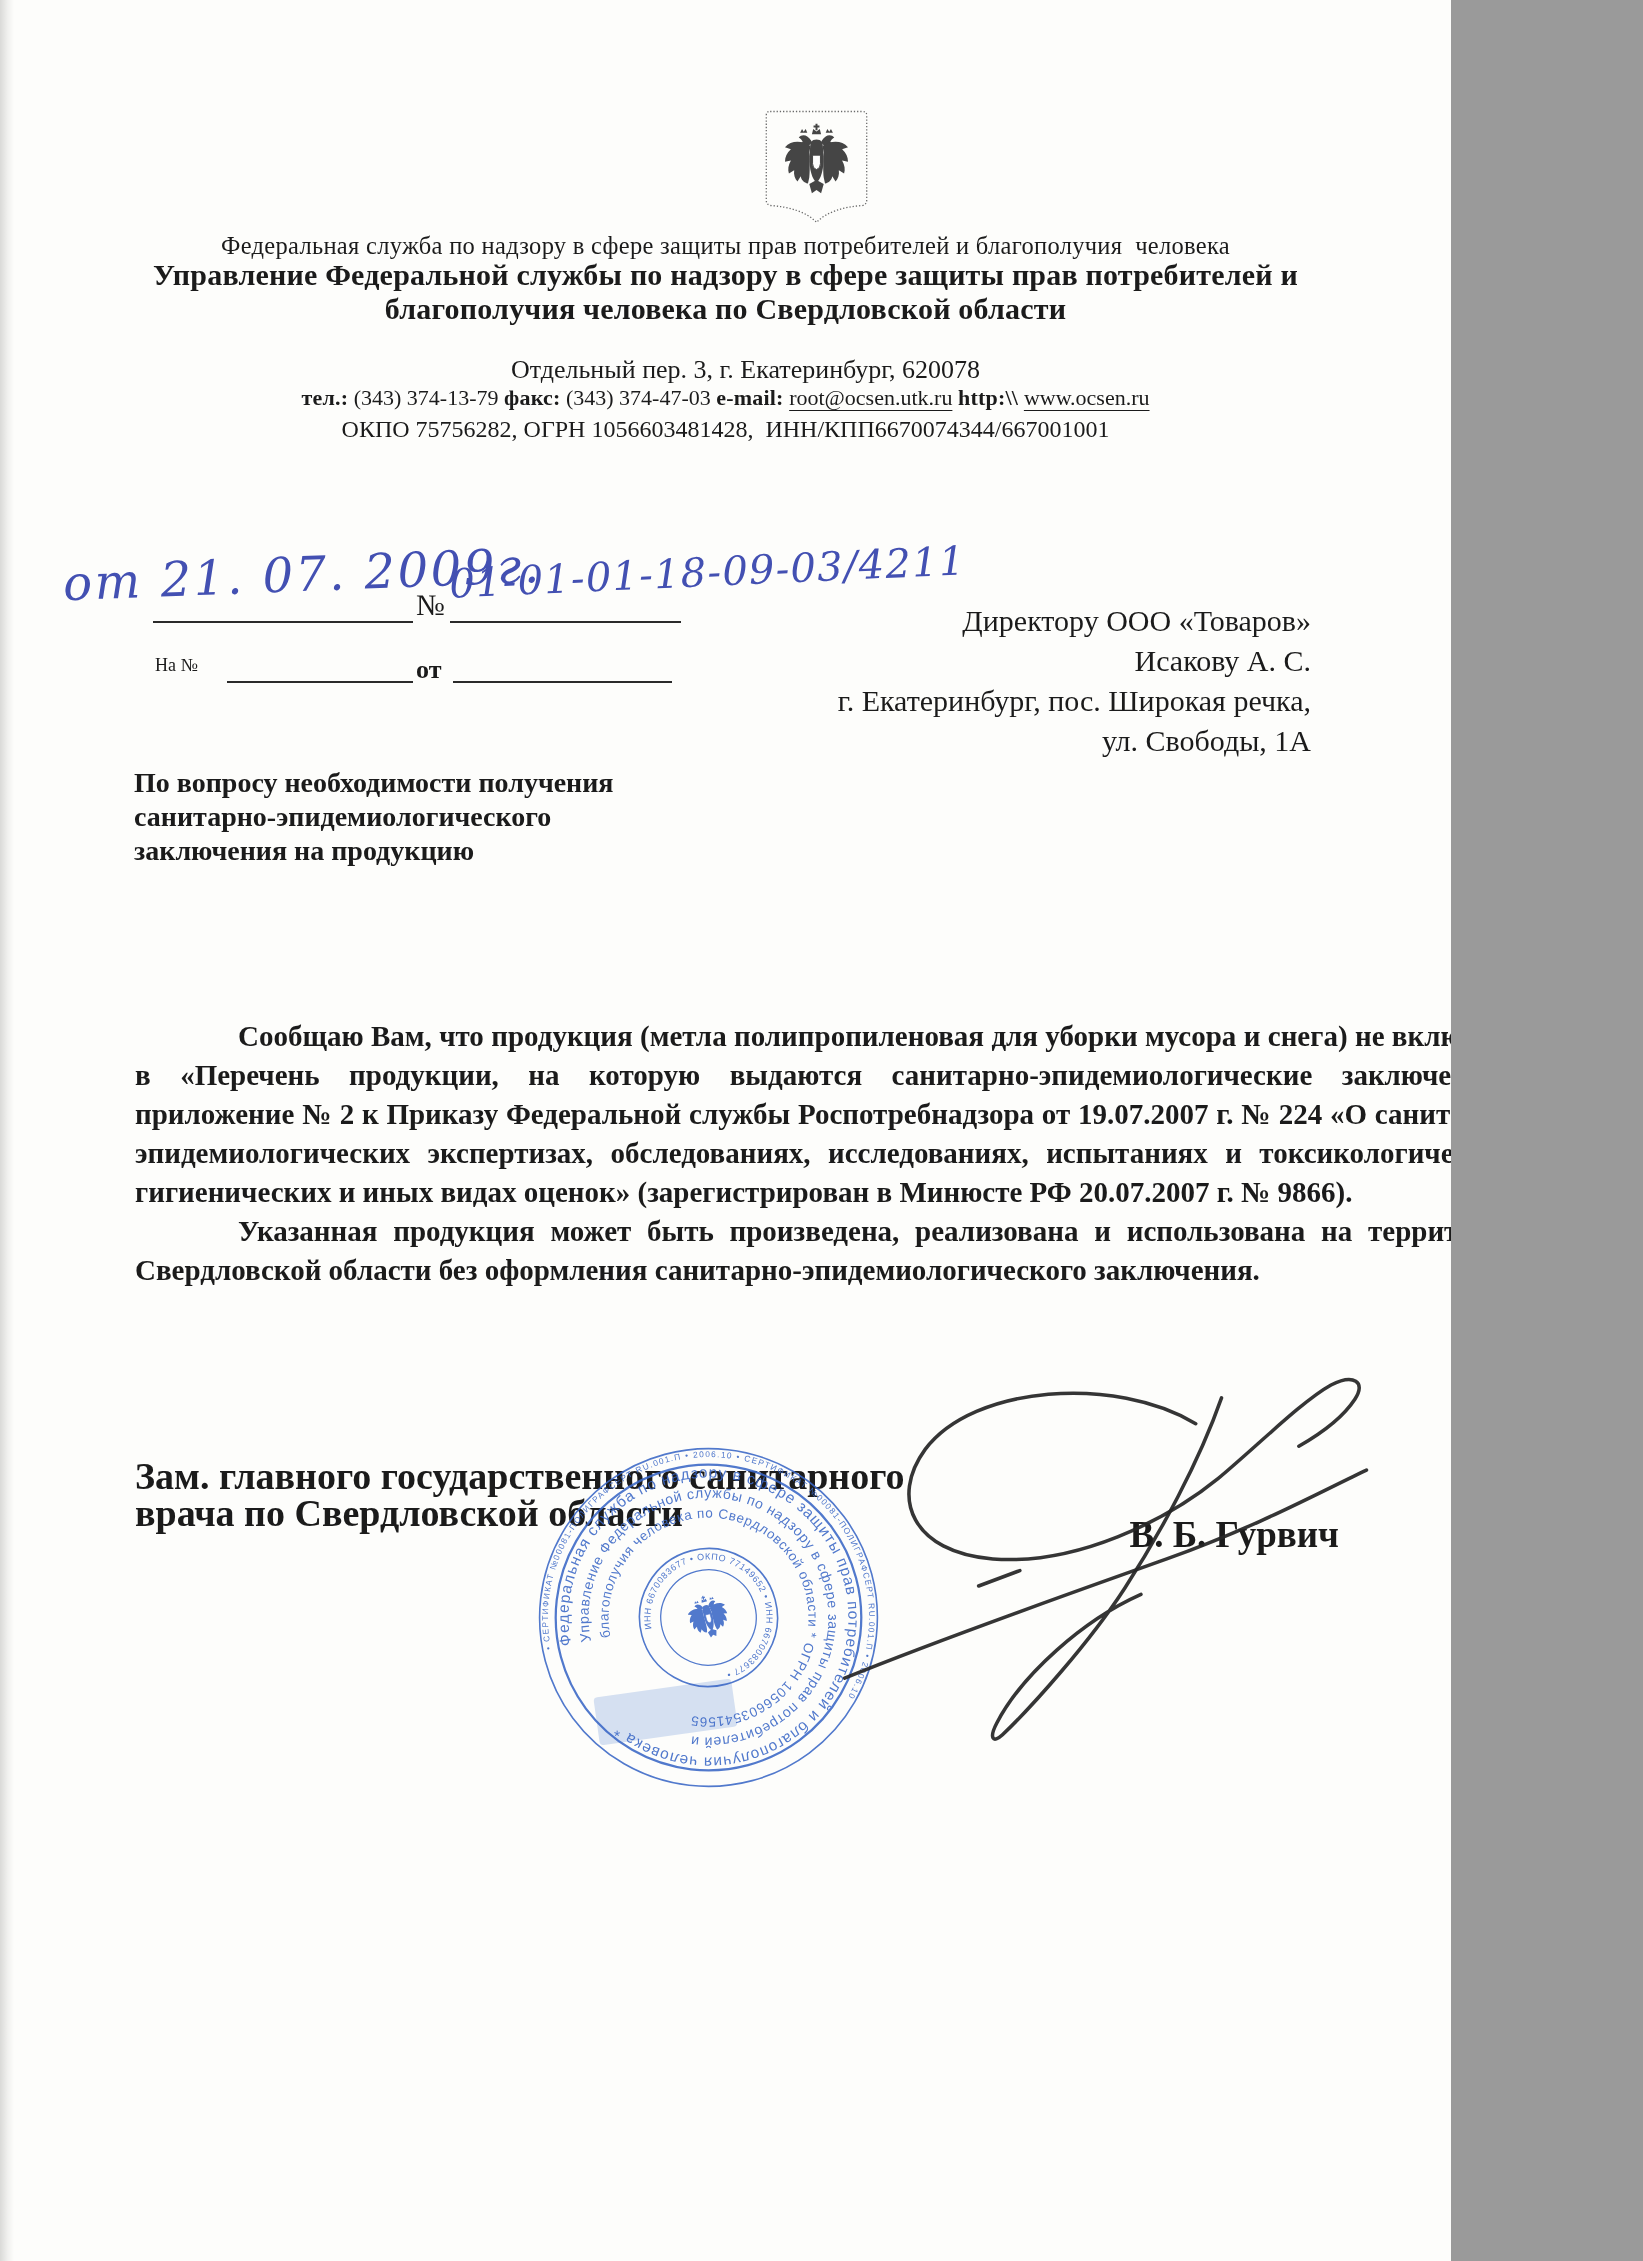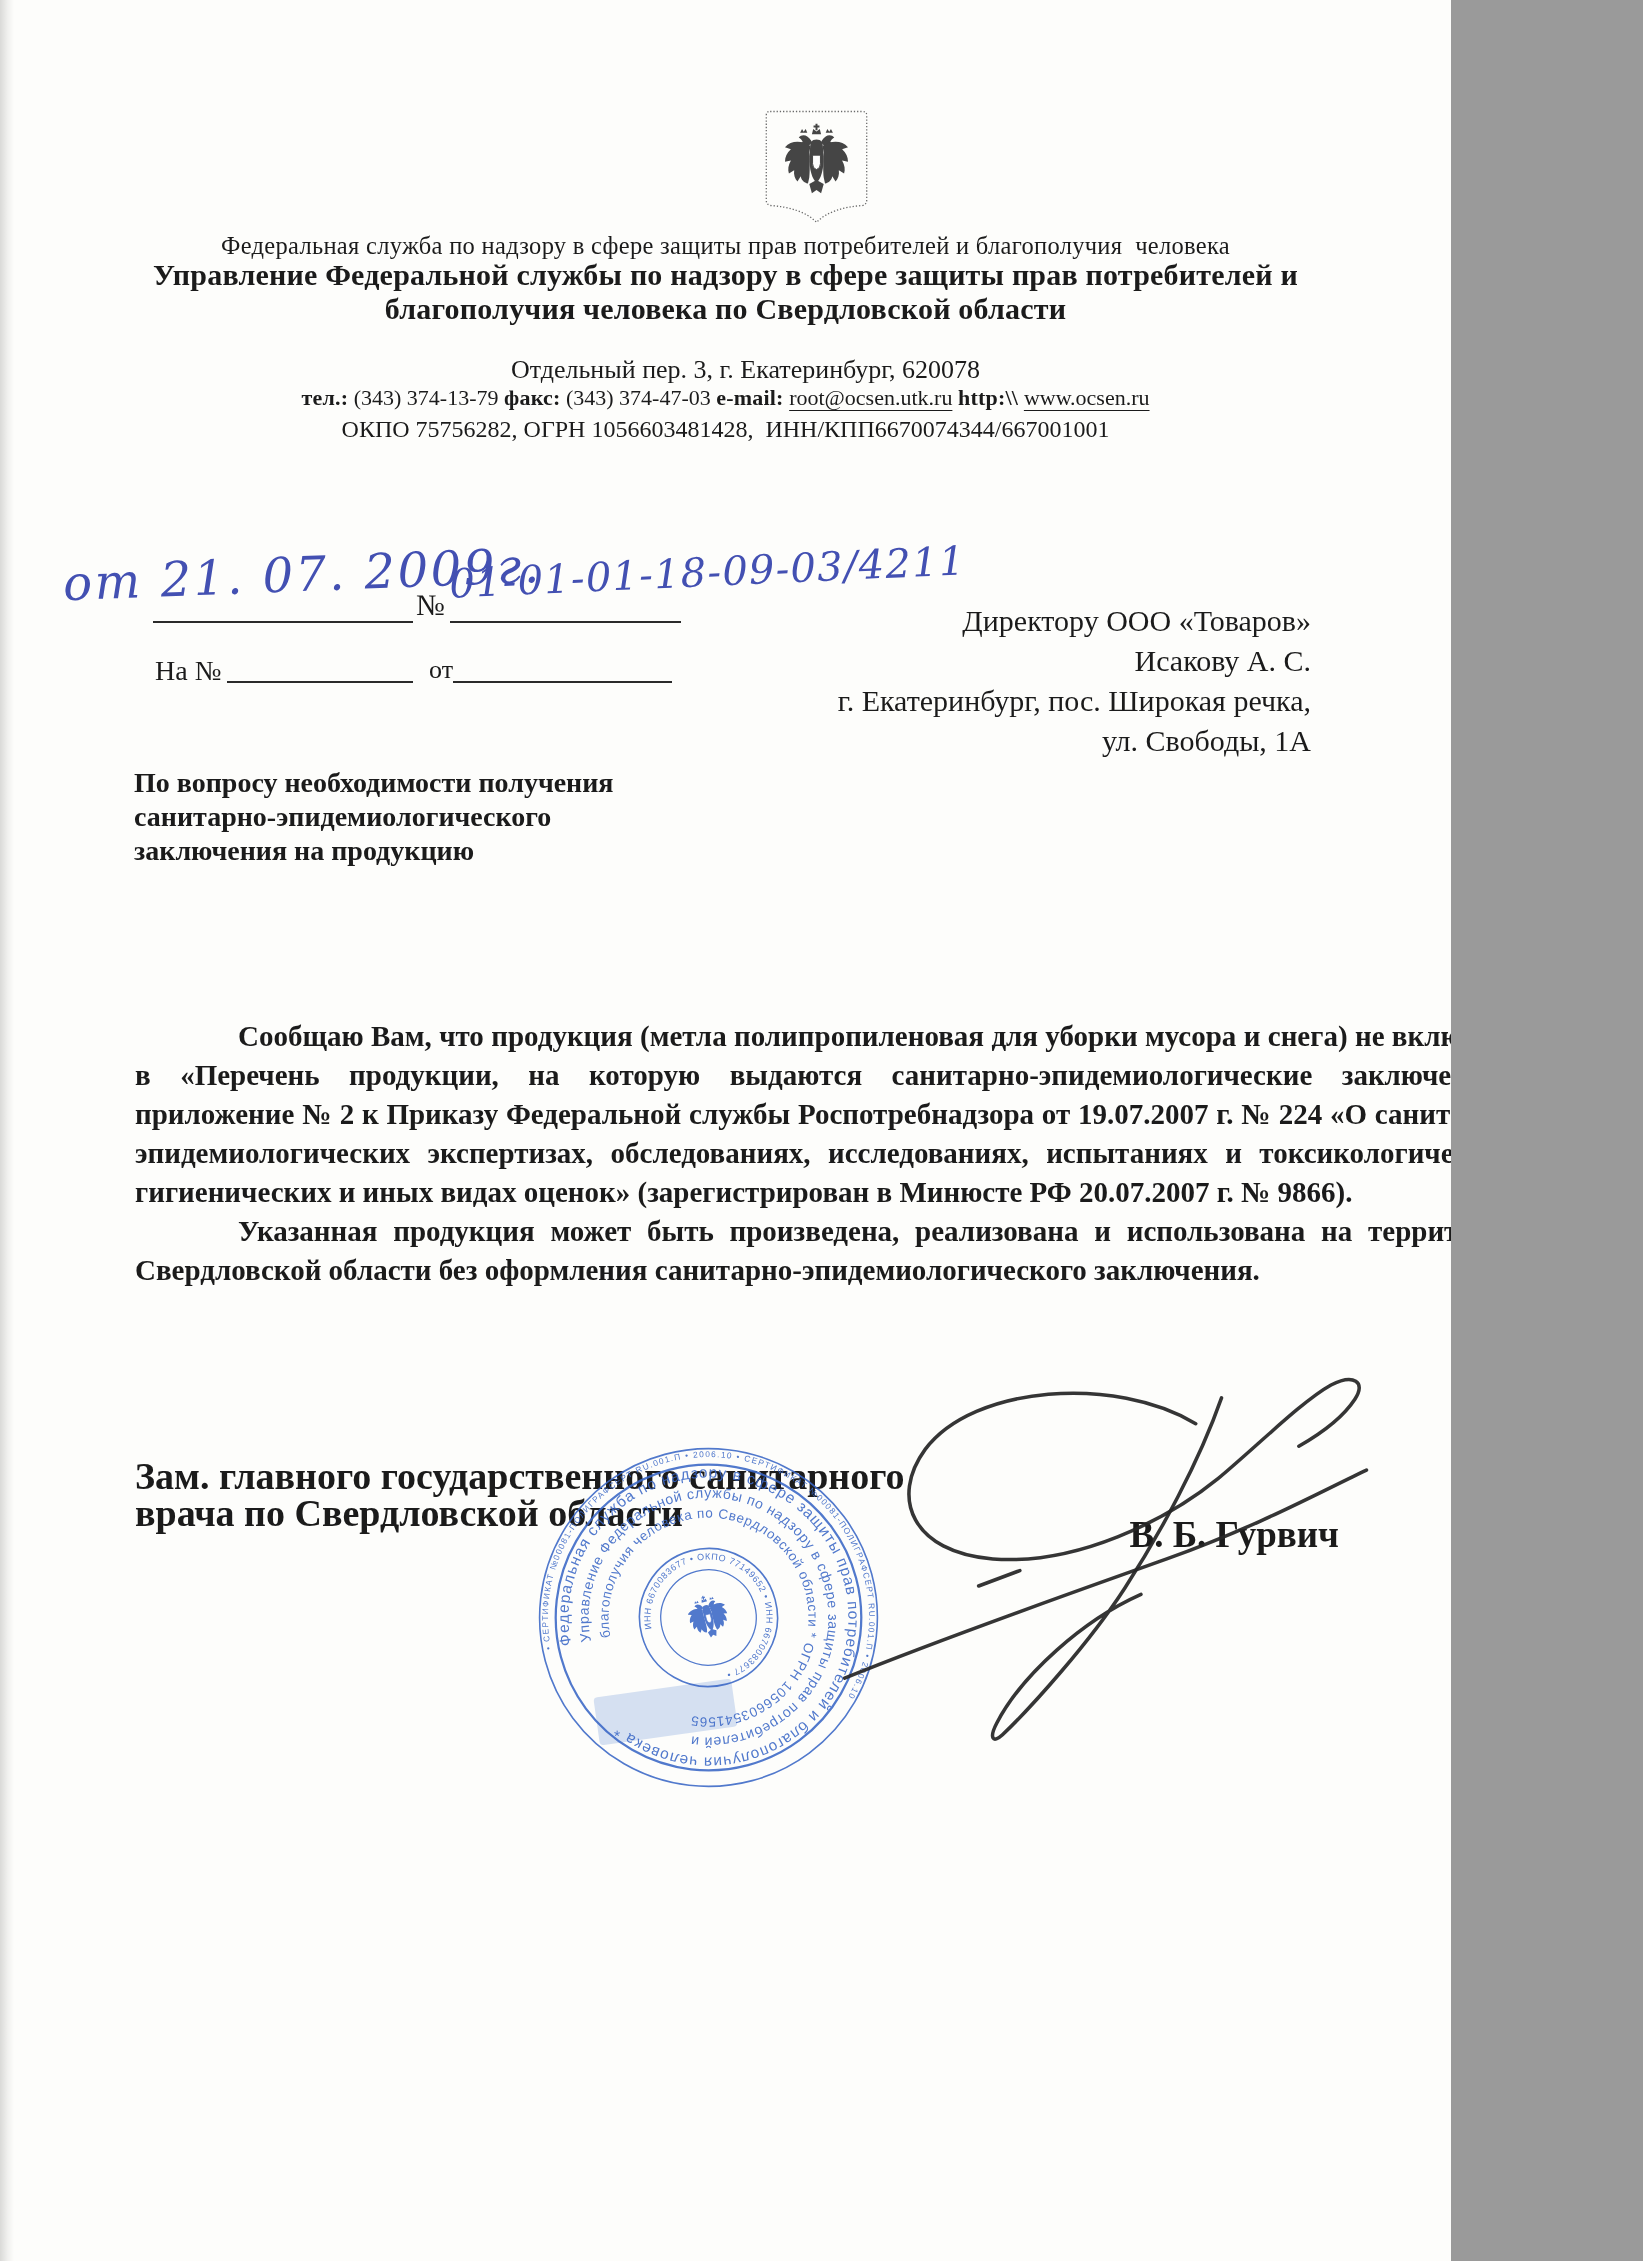--- a/index.html
+++ b/index.html
@@ -20,23 +20,23 @@
   .codes-line{top:416px;font-size:24px;white-space:pre;}
 
   .hw{position:absolute;font-family:"DejaVu Serif","Liberation Serif",serif;
       font-style:italic;color:#4350b2;white-space:nowrap;}
   .hw-date{left:63px;top:546px;font-size:48px;letter-spacing:2.6px;transform:rotate(-2.2deg);}
   .hw-number{left:449px;top:549px;font-size:40px;letter-spacing:1.3px;transform:rotate(-2.6deg);}
   .ruled{position:absolute;height:1.9px;background:#2a2a2a;}
   .rl-date{left:153px;top:621px;width:260px;}
   .rl-number{left:450px;top:621px;width:231px;}
   .no-symbol{position:absolute;left:416px;top:588px;font-size:30px;}
-  .na-label{position:absolute;left:155px;top:655px;font-size:28px;}
+  .na-label{position:absolute;left:155px;top:655px;font-size:18px;}
   .rl-na{left:227px;top:681px;width:186px;}
-  .ot-label{position:absolute;left:429px;top:655px;font-size:26px;}
+  .ot-label{position:absolute;left:416px;top:655px;font-size:26px;font-weight:bold;}
   .rl-ot{left:453px;top:681px;width:219px;}
 
   .recipient{position:absolute;right:140px;top:601px;text-align:right;
     font-size:30px;line-height:40px;}
   .subject{position:absolute;left:134px;top:766px;font-size:28px;font-weight:bold;
     line-height:34px;}
   .body-text{position:absolute;left:135px;top:1017px;width:1387px;
     font-size:29px;line-height:39px;text-align:justify;}
   .body-text p{margin:0;text-indent:103px;font-weight:bold;}
 

